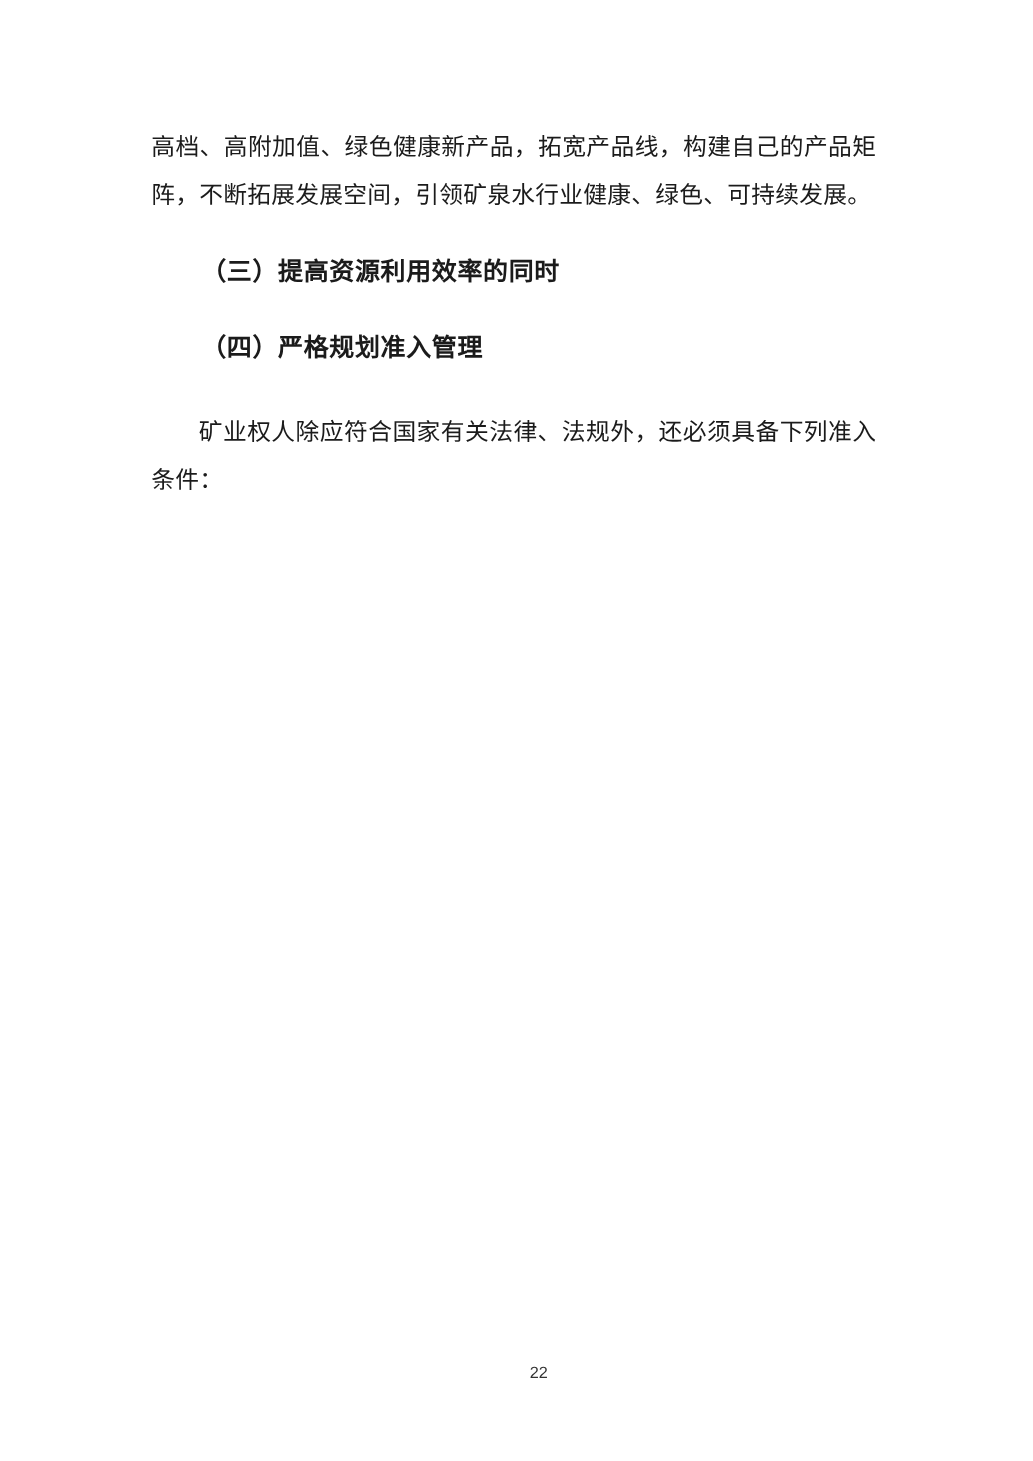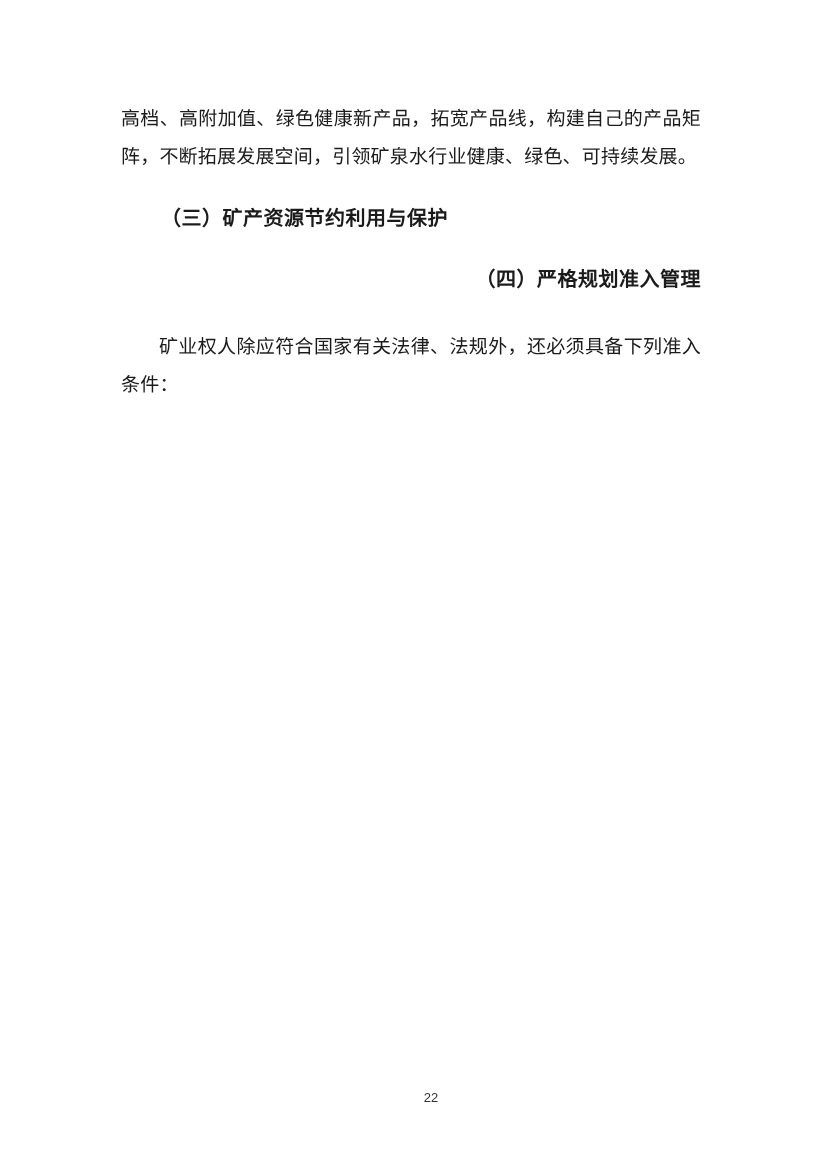--- a/index.html
+++ b/index.html
@@ -36,21 +36,20 @@
     margin: 24px 0 23px 0;
     font-size: 20px;
     line-height: 38px;
     font-weight: bold;
     text-indent: 2em;
     text-align: left;
     letter-spacing: 0.5px;
   }
   .section-heading.second {
     margin: 15px 0 30px 0;
-    text-align: right;
   }
   .run-label {
     font-weight: bold;
   }
   .page-number {
     position: absolute;
     left: 0;
     right: 0;
     bottom: 64px;
     text-align: center;
@@ -61,21 +60,21 @@
   }
 </style>
 </head>
 <body>
 
 <div class="page">
   <div class="content">
 
     <p class="body-par"><span>高档、高附加值、绿色健康新产品，拓宽产品线，构建自己的产品矩阵，不断拓展发展空间，引领矿泉水行业健康、绿色、可持续发展。</span></p>
 
-    <h2 class="section-heading">（三）矿产资源节约利用与保护</h2>
+    <h2 class="section-heading">（三）提高资源利用效率的同时</h2>
 
 
 
 
     <h2 class="section-heading second">（四）严格规划准入管理</h2>
 
     <p class="body-par indent"><span>矿业权人除应符合国家有关法律、法规外，还必须具备下列准入条件：</span></p>
 
   </div>
 

